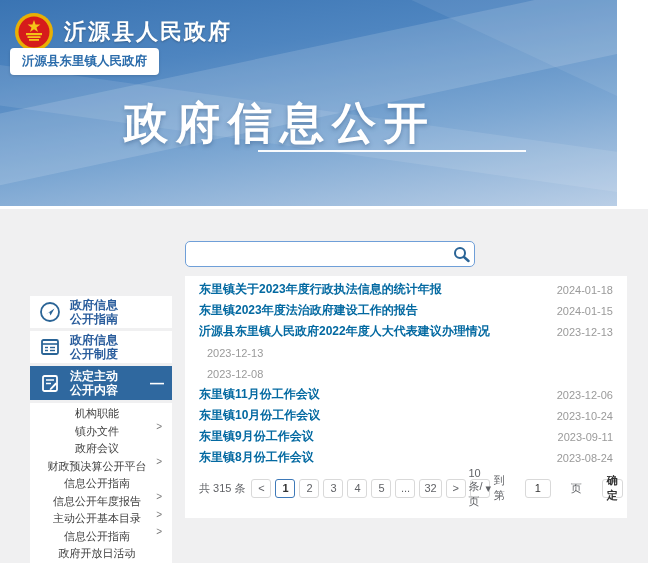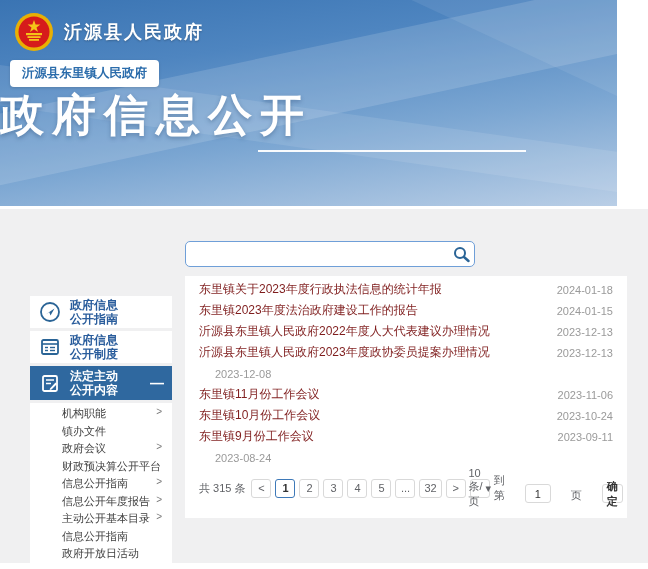--- a/index.html
+++ b/index.html
@@ -12,28 +12,28 @@
   .banner{
     position:absolute;left:0;top:0;width:617px;height:206px;overflow:hidden;
     background:linear-gradient(172deg,#3a74b3 0%,#4e85c0 28%,#7ba6d2 62%,#b9cee6 100%);
   }
   .streak{position:absolute;background:rgba(255,255,255,0.14);pointer-events:none;}
   .streak.s1{width:900px;height:70px;left:-100px;top:40px;transform:rotate(-12deg);}
   .streak.s2{width:900px;height:40px;left:-60px;top:120px;transform:rotate(8deg);background:rgba(255,255,255,0.10);}
   .streak.s3{width:500px;height:90px;left:300px;top:-30px;transform:rotate(25deg);background:rgba(255,255,255,0.08);}
   .logo-row{position:absolute;left:14px;top:12px;display:flex;align-items:center;}
   .emblem{width:40px;height:40px;flex:0 0 auto;}
-  .site-name{margin-left:10px;color:#ffffff;font-size:18px;font-weight:bold;letter-spacing:2px;text-shadow:0 1px 2px rgba(0,0,0,.25);}
+  .site-name{margin-left:10px;color:#ffffff;font-size:22px;font-weight:bold;letter-spacing:2px;text-shadow:0 1px 2px rgba(0,0,0,.25);}
   .sub-badge{
-    position:absolute;left:10px;top:60px;background:#ffffff;border-radius:4px;
+    position:absolute;left:10px;top:48px;background:#ffffff;border-radius:4px;
     padding:5px 12px;color:#2b6cab;font-size:12.5px;font-weight:bold;
     box-shadow:0 1px 3px rgba(0,0,0,.15);
   }
   .banner-title{
-    position:absolute;left:0;top:86px;width:560px;text-align:left;
+    position:absolute;left:0;top:94px;width:560px;text-align:center;
     color:#ffffff;font-size:44px;font-weight:bold;letter-spacing:8px;
     text-shadow:0 2px 4px rgba(30,60,100,.35);
   }
   .banner-underline{position:absolute;left:258px;top:150px;width:268px;height:2px;background:#ffffff;opacity:.95;}
   
   .main{
     position:absolute;left:0;top:209px;width:648px;height:354px;background:#f0f0f1;
   }
   
   .search-box{
@@ -47,44 +47,44 @@
   .side-card{
     display:flex;align-items:center;background:#ffffff;height:32px;margin-bottom:3px;padding:0 6px 0 9px;cursor:pointer;
   }
   .side-card .icon{width:22px;height:22px;flex:0 0 auto;margin-right:9px;}
   .side-label{font-size:12px;line-height:14px;font-weight:bold;color:#2a5d9c;}
   .side-card.active{background:#2f689f;height:34px;}
   .side-card.active .side-label{color:#ffffff;}
   .side-card .dash{margin-left:auto;color:#ffffff;font-size:14px;font-weight:bold;padding-right:2px;}
   .submenu{background:#ffffff;padding:3px 0 6px 0;}
   .submenu-item{
-    height:17.5px;display:flex;padding:0 10px 0 32px;cursor:pointer;
+    height:17.5px;display:flex;align-items:center;padding:0 10px 0 2px;cursor:pointer;flex-direction:column;
   }
   .submenu-item .lbl{font-size:11px;color:#404040;}
   .submenu-item .arrow{margin-left:auto;color:#7a7a7a;font-size:10px;}
   
   .content-card{
     position:absolute;left:185px;top:67px;width:442px;height:242px;background:#ffffff;
     box-sizing:border-box;padding:3px 14px 0 14px;
   }
   .news-row{height:21px;display:flex;align-items:center;cursor:pointer;}
-  .news-title{font-size:12px;color:#7f1d1d;white-space:nowrap;overflow:hidden;text-overflow:ellipsis;flex:1;}
-  .news-date{font-size:11px;color:#9a9a9a;margin-left:16px;flex:0 0 auto;}
+  .news-title{font-size:12px;color:#0369a1;white-space:nowrap;overflow:hidden;text-overflow:ellipsis;flex:1;font-weight:bold;}
+  .news-date{font-size:11px;color:#9a9a9a;margin-left:8px;flex:0 0 auto;}
   
   .pagination{display:flex;align-items:center;margin-top:5px;gap:4px;font-size:11px;color:#606266;}
   .pg-total{margin-right:2px;flex:0 0 auto;}
   .pg-btn{
     min-width:20px;height:19px;box-sizing:border-box;border:1px solid #d9d9d9;border-radius:3px;
     background:#fff;display:flex;align-items:center;justify-content:center;
     font-size:11px;color:#606266;cursor:pointer;padding:0 4px;
   }
   .pg-btn.active{border-color:#3e79b8;color:#333;font-weight:bold;}
   .pg-pages{display:flex;gap:4px;}
   .pg-size{gap:3px;}
-  .pg-goto{margin-left:auto;display:flex;align-items:flex-end;gap:20px;}
+  .pg-goto{margin-left:auto;display:flex;align-items:center;gap:20px;}
   .pg-goto-input{
     width:24px;height:17px;border:1px solid #d9d9d9;border-radius:3px;text-align:center;
     font-size:11px;color:#333;outline:none;padding:0;
   }
   .pg-confirm{font-weight:bold;color:#333;}
 </style>
 </head>
 <body>
 
 <div class="banner">
@@ -208,39 +208,39 @@
         </div>
         <div class="news-row">
           <span class="news-title">东里镇2023年度法治政府建设工作的报告</span>
           <span class="news-date">2024-01-15</span>
         </div>
         <div class="news-row">
           <span class="news-title">沂源县东里镇人民政府2022年度人大代表建议办理情况</span>
           <span class="news-date">2023-12-13</span>
         </div>
         <div class="news-row">
-          <span class="news-title">沂源县东里镇人民政府2023年度政协委员提案办理情况</span>
           <span class="news-date">2023-12-13</span>
         </div>
         <div class="news-row">
           <span class="news-date">2023-12-08</span>
         </div>
         <div class="news-row">
           <span class="news-title">东里镇11月份工作会议</span>
-          <span class="news-date">2023-11-06</span>
+          <span class="news-date">2023-12-06</span>
         </div>
         <div class="news-row">
           <span class="news-title">东里镇10月份工作会议</span>
           <span class="news-date">2023-10-24</span>
         </div>
         <div class="news-row">
           <span class="news-title">东里镇9月份工作会议</span>
           <span class="news-date">2023-09-11</span>
         </div>
         <div class="news-row">
+          <span class="news-title">东里镇8月份工作会议</span>
           <span class="news-date">2023-08-24</span>
         </div>
       </div>
 
     <div class="pagination">
       <span class="pg-total">共 315 条</span>
       <button class="pg-btn">&lt;</button>
       <span class="pg-pages">
           <button class="pg-btn active">1</button>
           <button class="pg-btn">2</button>

